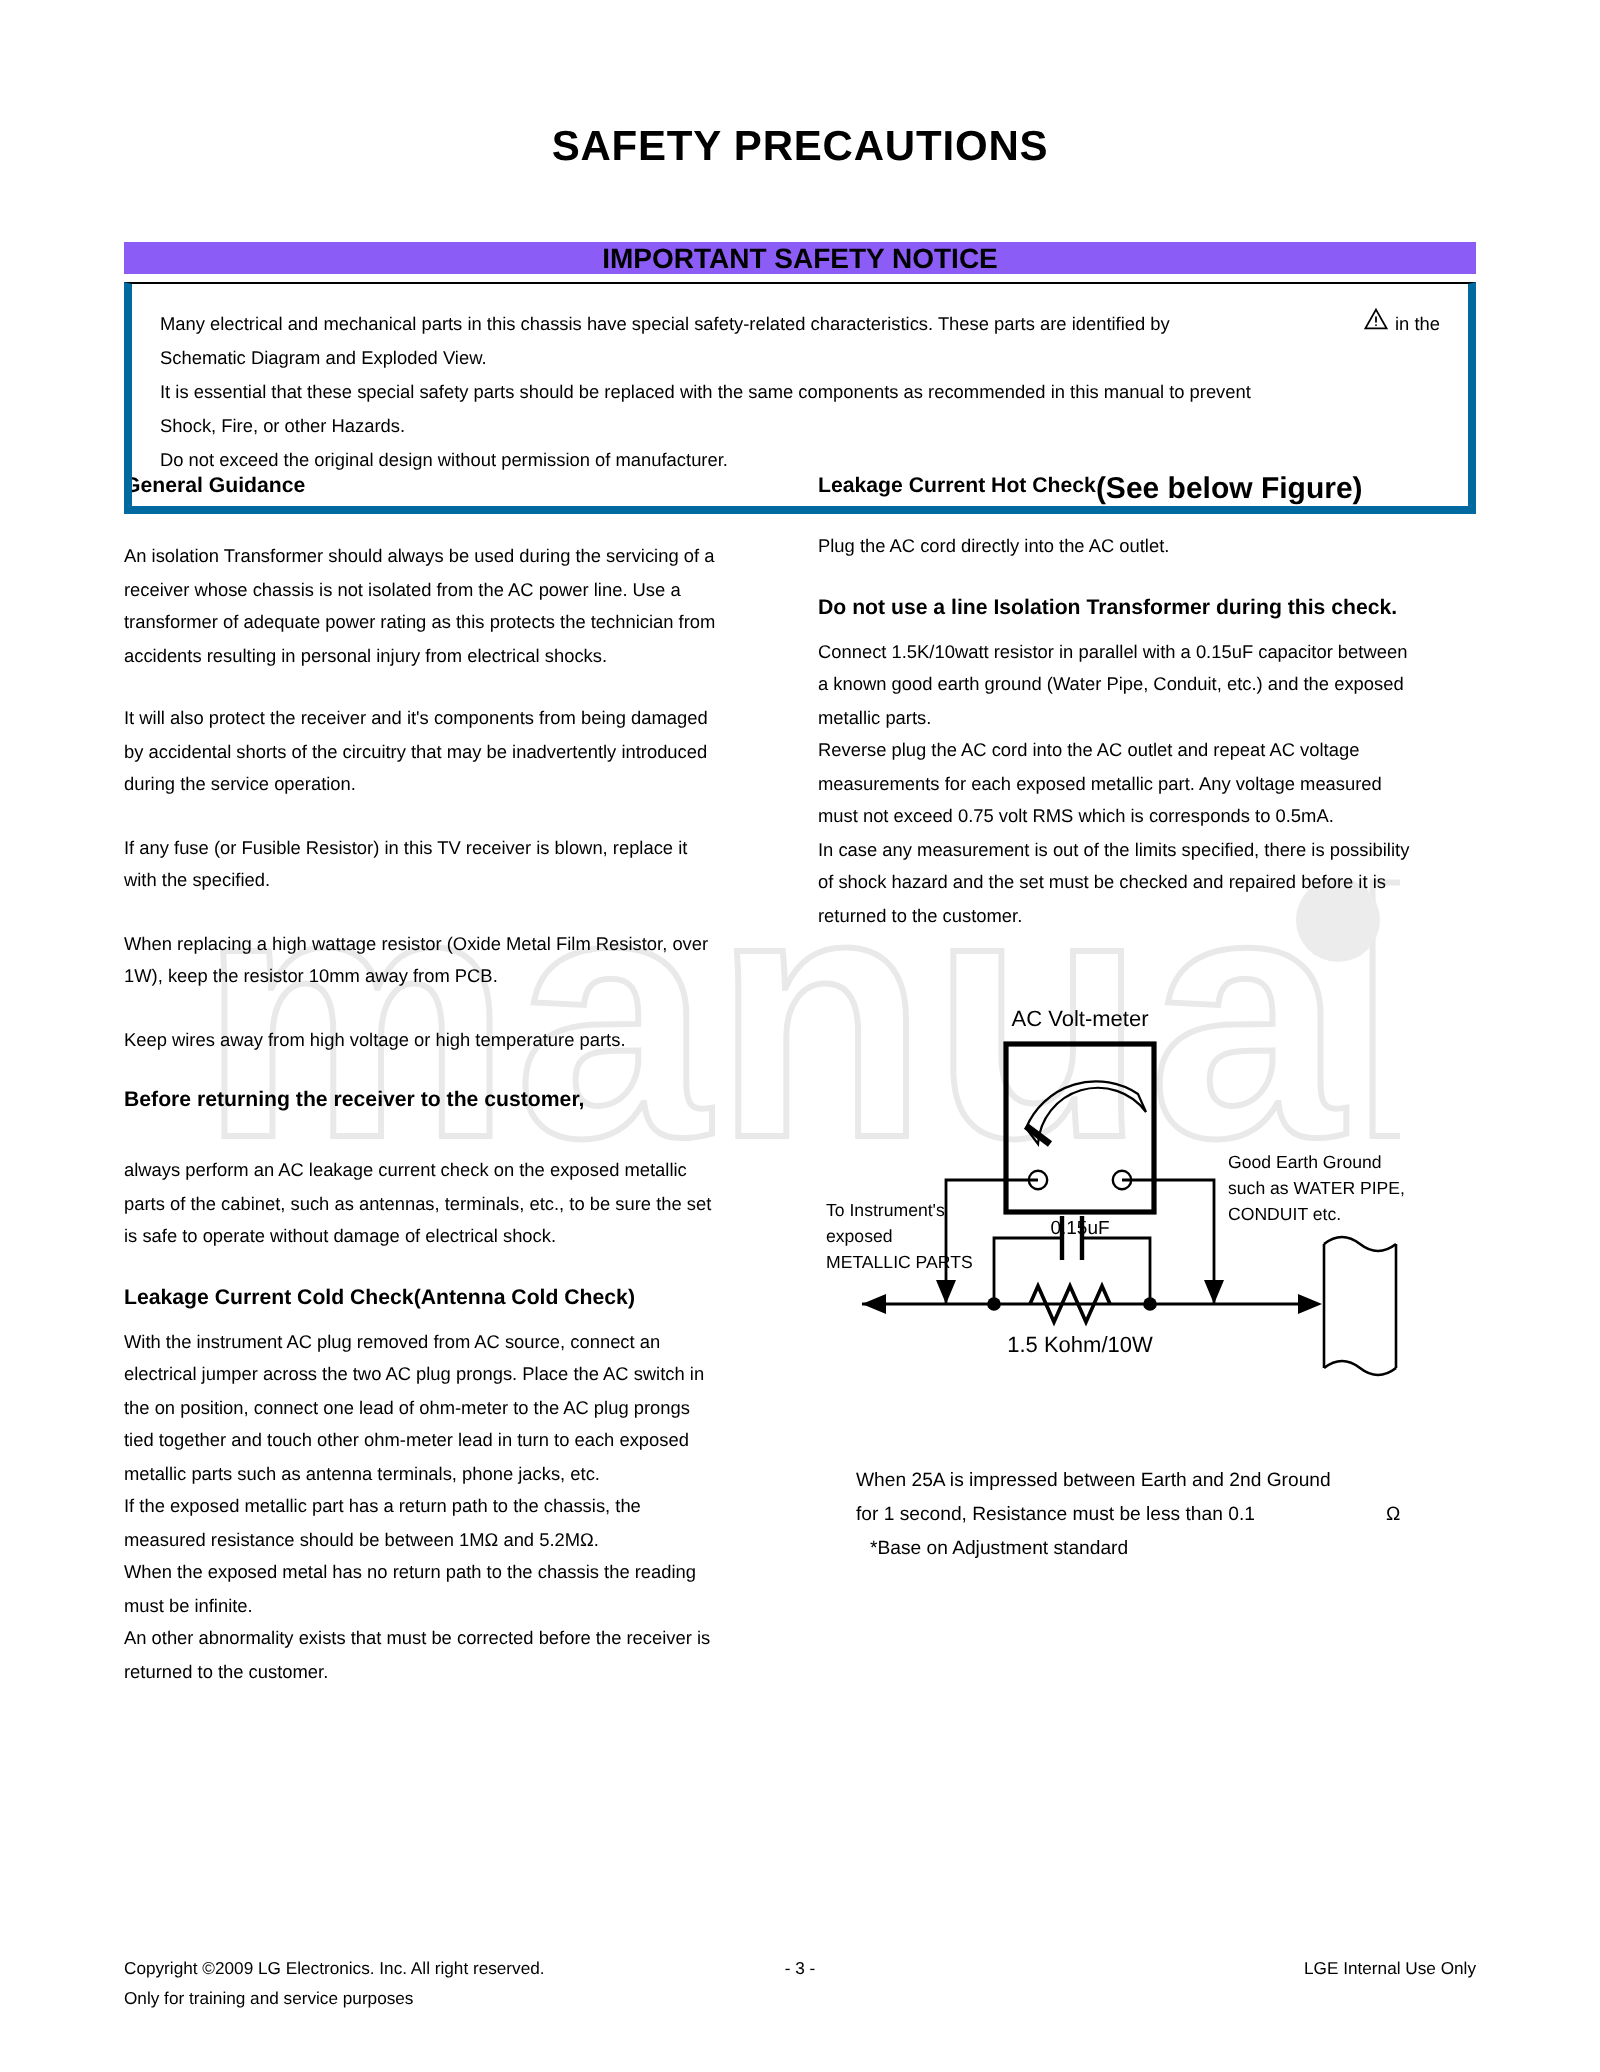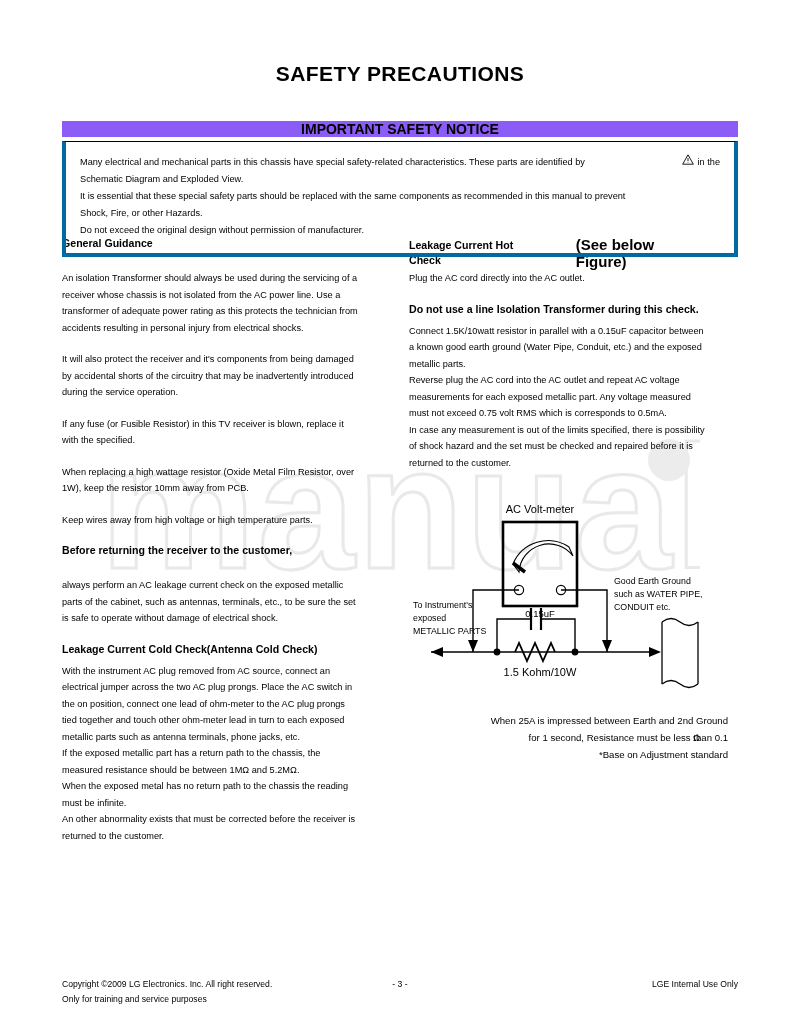--- a/index.html
+++ b/index.html
@@ -116,23 +116,22 @@
     line-height: 15px;
   }
   p.body {
     font-size: 9.2px;
     line-height: 16.5px;
     margin: 0 0 15px 0;
   }
   p.body.nogap { margin-bottom: 0; }
   .hdr-inline {
     display: flex;
-    align-items: center;
-    gap: 28px;
-    margin-bottom: 0;
+    align-items: flex-start;
+    margin-bottom: 12px;
   }
   .hdr-inline .note {
     font-size: 15px;
     font-weight: bold;
   }
   .gap-sm { height: 13px; }
   .gap-md { height: 20px; }
 
   
   .circuit {
@@ -142,24 +141,23 @@
     width: 320px;
     height: 190px;
     z-index: 2;
   }
   .circuit svg { display: block; }
 
   
   .circuit-note {
     position: absolute;
     left: 428px;
-    top: 712px;
+    top: 732px;
     width: 300px;
     z-index: 2;
-    text-align: right;
   }
   .circuit-note .ln {
     font-size: 9.6px;
     line-height: 17px;
     white-space: nowrap;
     position: relative;
   }
   .circuit-note .ohm {
     position: absolute;
     left: 265px;

